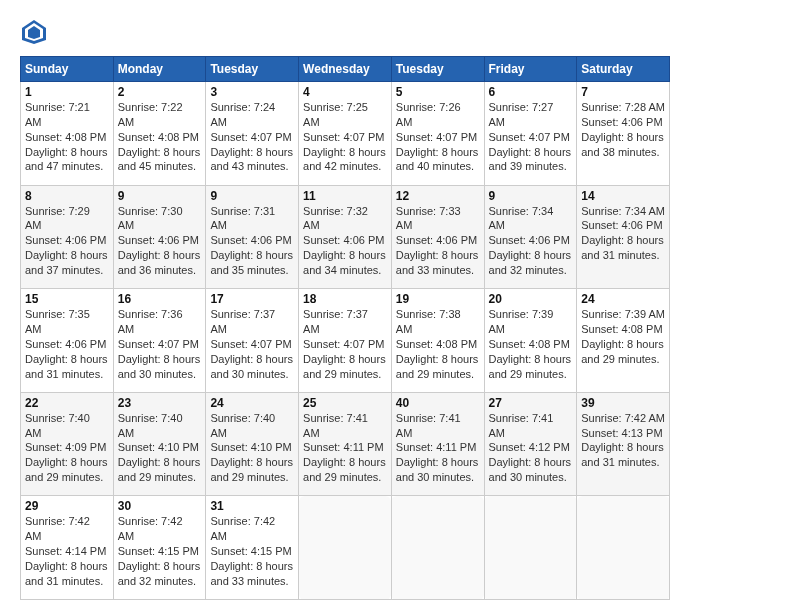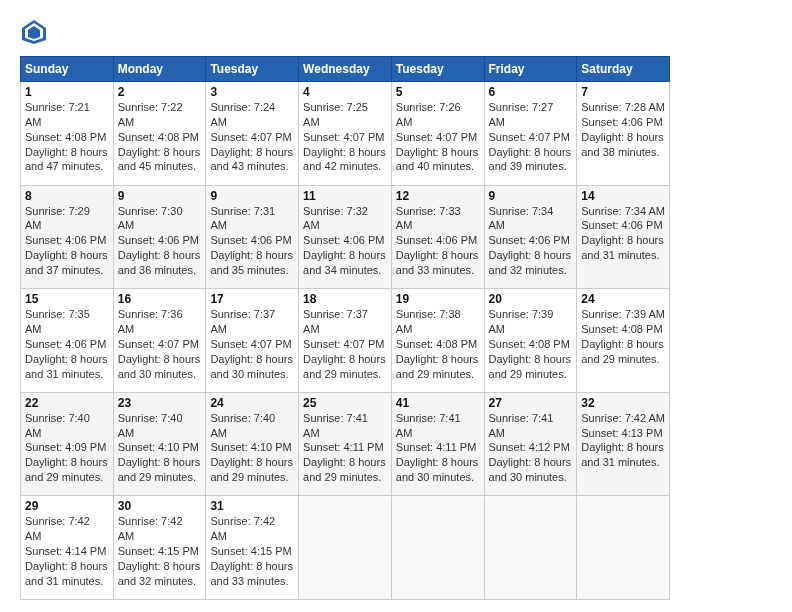--- a/index.html
+++ b/index.html
@@ -250,29 +250,29 @@
             </td>
             <td>
               <span class="day-num">24</span>
               <div class="cell-text">Sunrise: 7:40 AM<br>Sunset: 4:10 PM<br>Daylight: 8 hours<br>and 29 minutes.</div>
             </td>
             <td>
               <span class="day-num">25</span>
               <div class="cell-text">Sunrise: 7:41 AM<br>Sunset: 4:11 PM<br>Daylight: 8 hours<br>and 29 minutes.</div>
             </td>
             <td>
-              <span class="day-num">41</span>
+              <span class="day-num">40</span>
               <div class="cell-text">Sunrise: 7:41 AM<br>Sunset: 4:11 PM<br>Daylight: 8 hours<br>and 30 minutes.</div>
             </td>
             <td>
               <span class="day-num">27</span>
               <div class="cell-text">Sunrise: 7:41 AM<br>Sunset: 4:12 PM<br>Daylight: 8 hours<br>and 30 minutes.</div>
             </td>
             <td>
-              <span class="day-num">32</span>
+              <span class="day-num">39</span>
               <div class="cell-text">Sunrise: 7:42 AM<br>Sunset: 4:13 PM<br>Daylight: 8 hours<br>and 31 minutes.</div>
             </td>
           </tr>
           <tr>
             <td>
               <span class="day-num">29</span>
               <div class="cell-text">Sunrise: 7:42 AM<br>Sunset: 4:14 PM<br>Daylight: 8 hours<br>and 31 minutes.</div>
             </td>
             <td>
               <span class="day-num">30</span>

